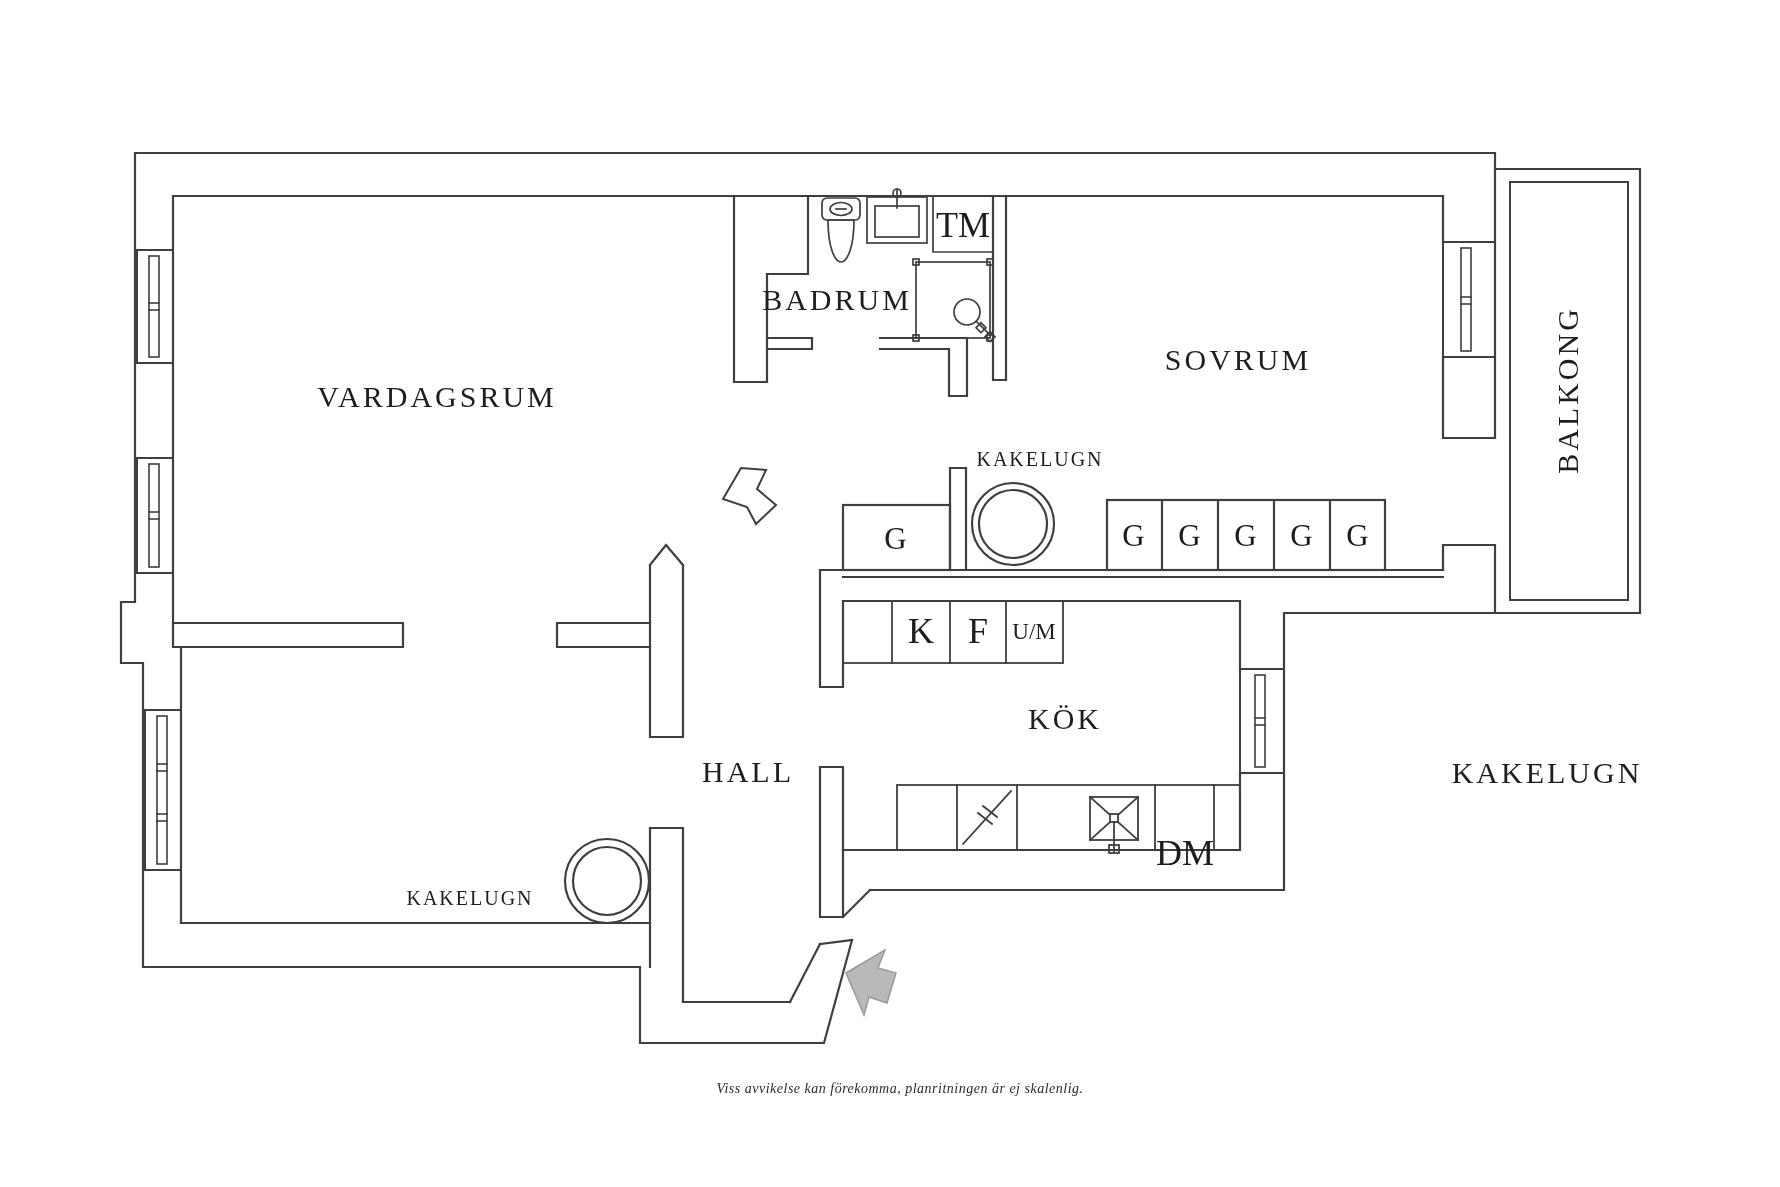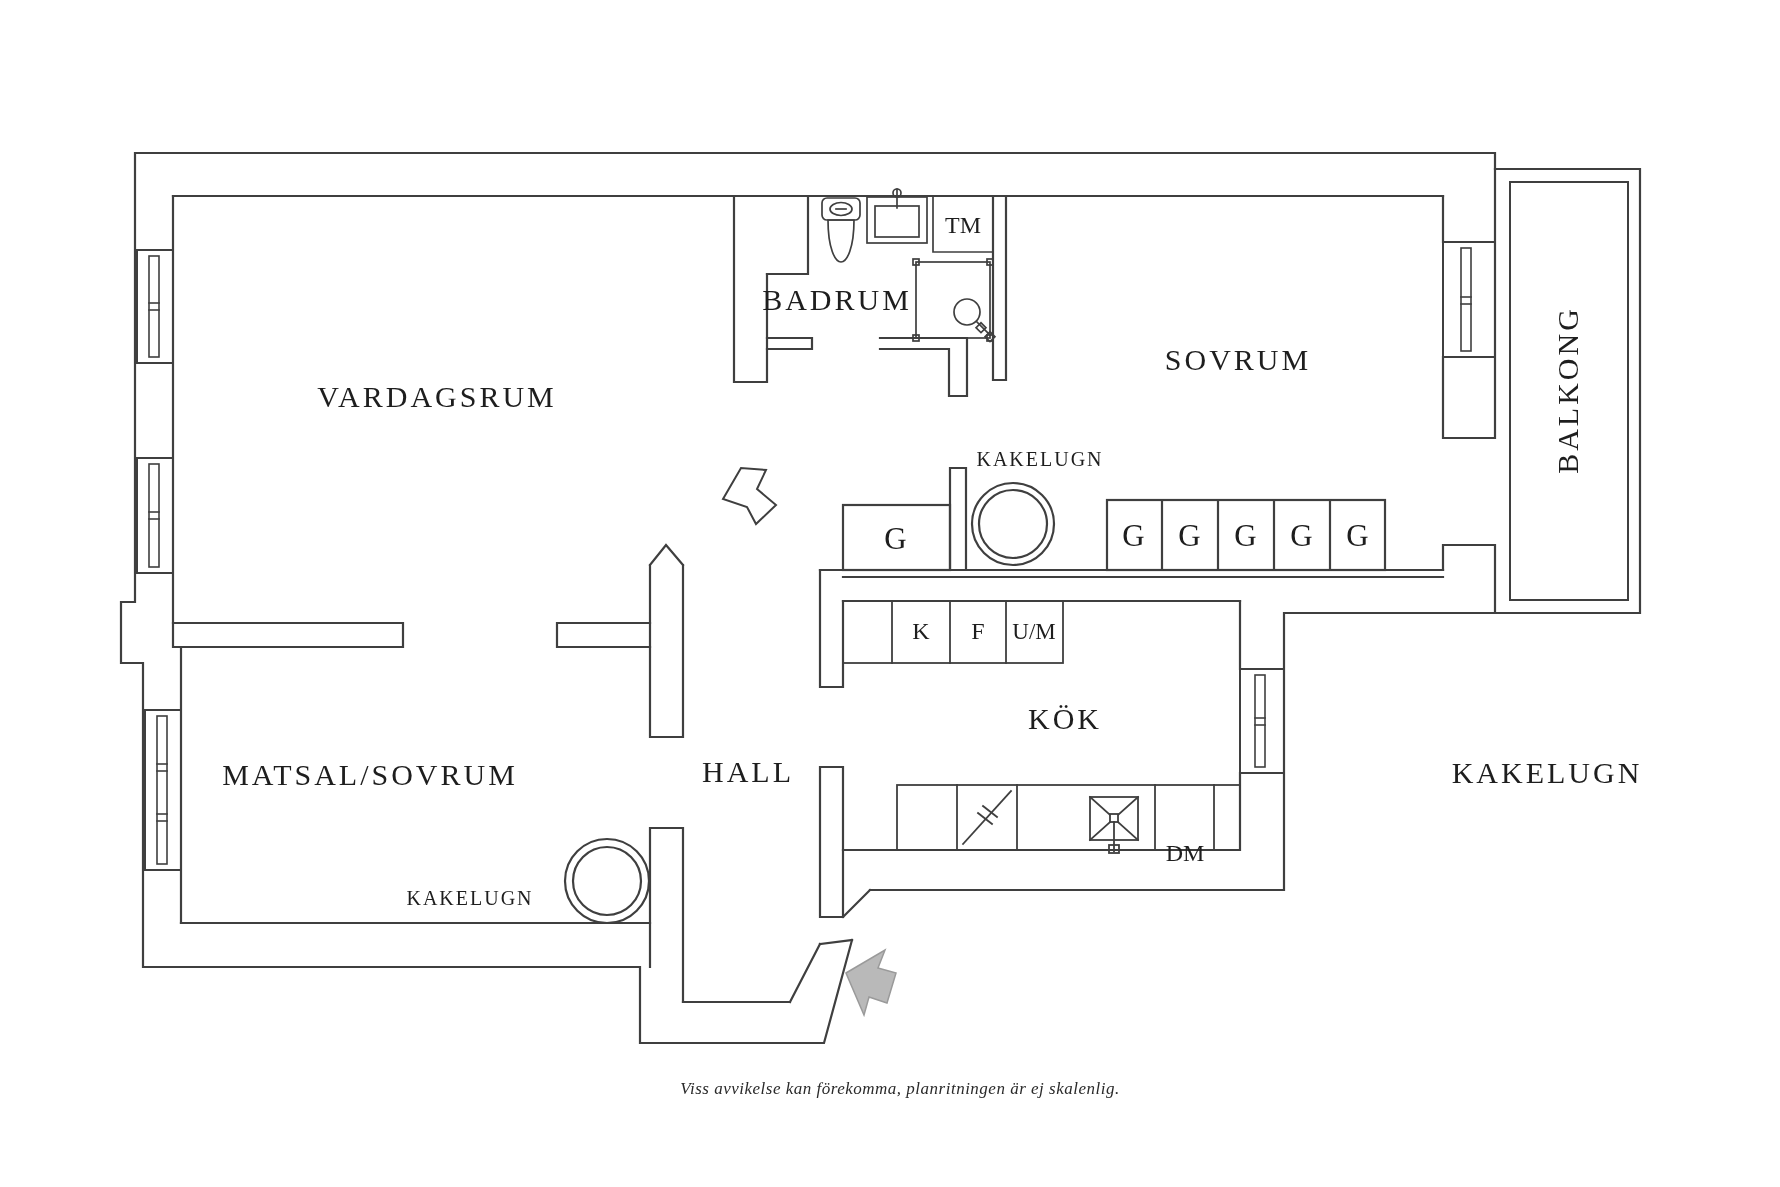--- a/index.html
+++ b/index.html
@@ -4,24 +4,24 @@
 <style>
   html,body{margin:0;padding:0;background:#ffffff;}
   #stage{position:relative;width:1780px;height:1187px;background:#ffffff;overflow:hidden;
          font-family:"Liberation Serif", serif;}
   #plan-svg{position:absolute;left:0;top:0;}
   .lbl{position:absolute;transform:translate(-50%,-50%);white-space:nowrap;color:#1e1e1e;
        font-family:"Liberation Serif", serif;}
   .room{font-size:30px;letter-spacing:3px;}
   .small-cap{font-size:20px;letter-spacing:2px;}
   .box-letter{font-size:31px;letter-spacing:1px;}
-  .big-letter{font-size:24px;}
+  .big-letter{font-size:36px;}
   .tiny-letter{font-size:23px;}
   .rot{transform:translate(-50%,-50%) rotate(-90deg);}
-  .footer{font-size:17px;font-style:italic;letter-spacing:0.5px;color:#2a2a2a;}
+  .footer{font-size:14px;font-style:italic;letter-spacing:0.5px;color:#2a2a2a;}
 </style>
 </head>
 <body>
 
 <div id="stage">
 
   <svg id="plan-svg" width="1780" height="1187" viewBox="0 0 1780 1187" fill="none" stroke="#3f3f3f" stroke-width="2.2" stroke-linecap="square" stroke-linejoin="miter">
 
     <g>
       <path d="M852,940 L824,1043 L640,1043 L640,967 L143,967 L143,663 L121,663 L121,602 L135,602
@@ -187,21 +187,20 @@
       <path d="M846,973 L885,950 L878,968 L896,973 L887,1003 L869,997 L864,1015 Z" fill="#b9b9b9" stroke="#9a9a9a" stroke-width="1.5"></path>
       <path d="M723,499 L741,468 L766,470 L757,489 L776,505 L756,524 L747,507 Z" fill="#ffffff" stroke="#3f3f3f" stroke-width="2"></path>
     </g>
   </svg>
 
   <div class="lbl room" style="left:437px;top:397px;">VARDAGSRUM</div>
   <div class="lbl room" style="left:837px;top:300px;">BADRUM</div>
   <div class="lbl room" style="left:1238px;top:360px;">SOVRUM</div>
   <div class="lbl room" style="left:1065px;top:719px;">KÖK</div>
   <div class="lbl room" style="left:748px;top:772px;">HALL</div>
-  <div class="lbl room" style="left:370px;top:775px;">MATSAL/SOVRUM</div>
   <div class="lbl room rot" style="left:1568px;top:390px;">BALKONG</div>
 
   <div class="lbl small-cap" style="left:1040px;top:459px;">KAKELUGN</div>
   <div class="lbl small-cap" style="left:470px;top:898px;">KAKELUGN</div>
   <div class="lbl room" style="left:1547px;top:773px;">KAKELUGN</div>
 
   <div class="lbl big-letter" style="left:963px;top:225px;">TM</div>
   <div class="lbl big-letter" style="left:1185px;top:817px;margin-top:36px;">DM</div>
   <div class="lbl big-letter" style="left:921px;top:631px;">K</div>
   <div class="lbl big-letter" style="left:978px;top:631px;">F</div>

